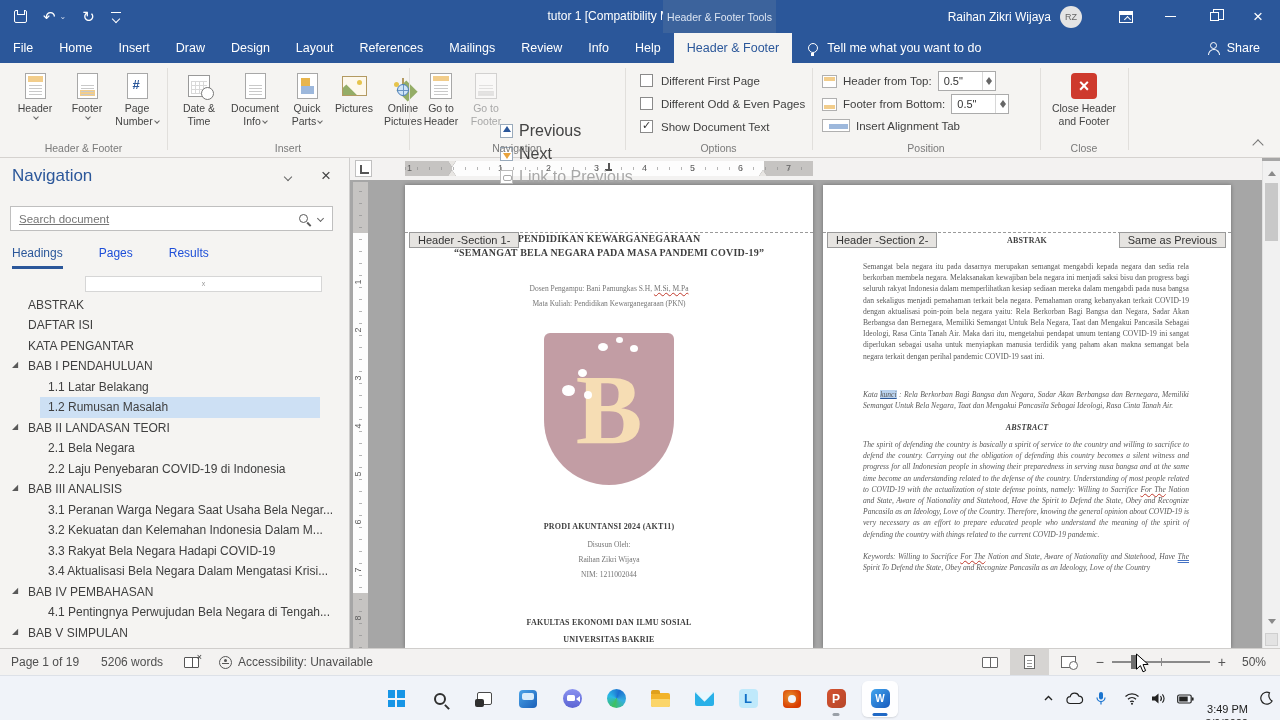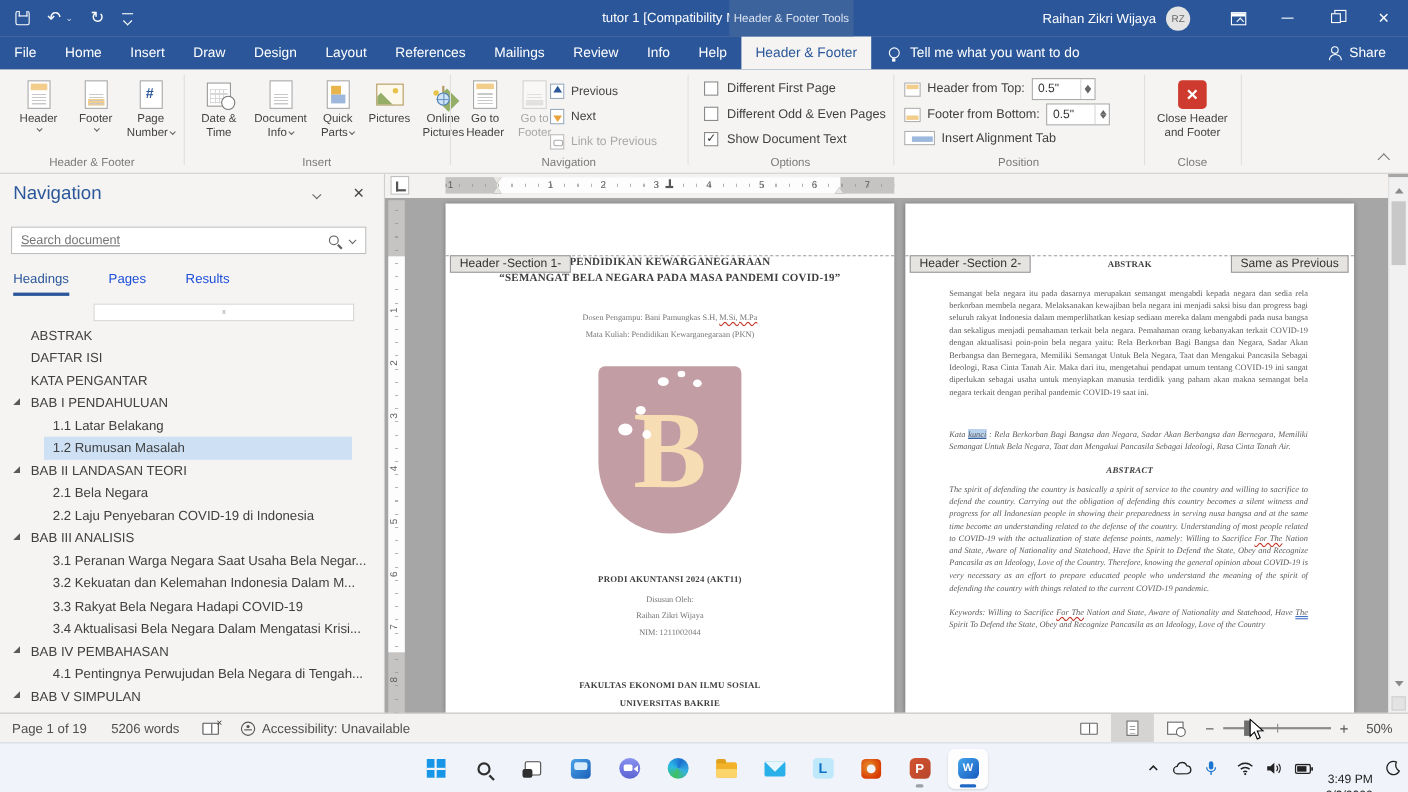--- a/index.html
+++ b/index.html
@@ -65,21 +65,21 @@
   .ipic::before{content:"";position:absolute;left:-4px;bottom:-7px;width:16px;height:14px;background:#94ad67;transform:rotate(45deg);}
   .ipic::after{content:"";position:absolute;right:4px;top:3px;width:5px;height:5px;border-radius:50%;background:#e6c44c;}
   .picwrap{position:relative;}
   .globe{position:absolute;right:-5px;bottom:-4px;width:12px;height:12px;border-radius:50%;background:#cfe4f7;border:1px solid #4a7ebb;}
   .globe::before{content:"";position:absolute;left:4.5px;top:0;width:1px;height:100%;background:#6b95c4;}
   .globe::after{content:"";position:absolute;left:0;top:4.5px;width:100%;height:1px;background:#6b95c4;}
   .clipb{width:22px;height:26px;border:1px solid #a8a8a8;background:#fff;position:relative;}
   .clipb::before{content:"";position:absolute;left:2px;right:2px;top:2px;height:5px;background:#f2cd8b;}
   .clipb::after{content:"";position:absolute;left:3px;right:3px;top:10px;height:11px;background:repeating-linear-gradient(0deg,#c9c9c9 0 1px,transparent 1px 3px);}
   .clipb.f::before{top:auto;bottom:2px;}
-  .sb{position:absolute;left:500px;display:flex;align-items:center;gap:6px;font-size:11px;height:18px;color:#444;}
+  .sb{position:absolute;left:500px;display:flex;align-items:center;gap:6px;font-size:16px;height:18px;color:#444;margin-top:48px;}
   .sb.gray{color:#a8a8a8;}
   .mini{width:13px;height:14px;border:1px solid #9ab;background:#fff;position:relative;}
   .mini::after{content:"";position:absolute;width:0;height:0;border:4px solid transparent;}
   .mini.up::after{left:2px;top:-3px;border-bottom:6px solid #2b579a;}
   .mini.dn::after{left:2px;bottom:-3px;border-top:6px solid #e8a33d;}
   .mini.lk{border-color:#bbb;}
   .mini.lk::after{left:2px;top:4px;border:none;width:7px;height:4px;border:1px solid #aaa;border-radius:2px;}
   .optrow{position:absolute;left:640px;display:flex;align-items:center;gap:8px;font-size:11.5px;color:#3f3f3f;}
   .cbx{width:13px;height:13px;background:#fff;border:1px solid #8a8a8a;position:relative;}
   .cbx.on::after{content:"✓";position:absolute;left:1px;top:-2px;font-size:11px;color:#333;}

